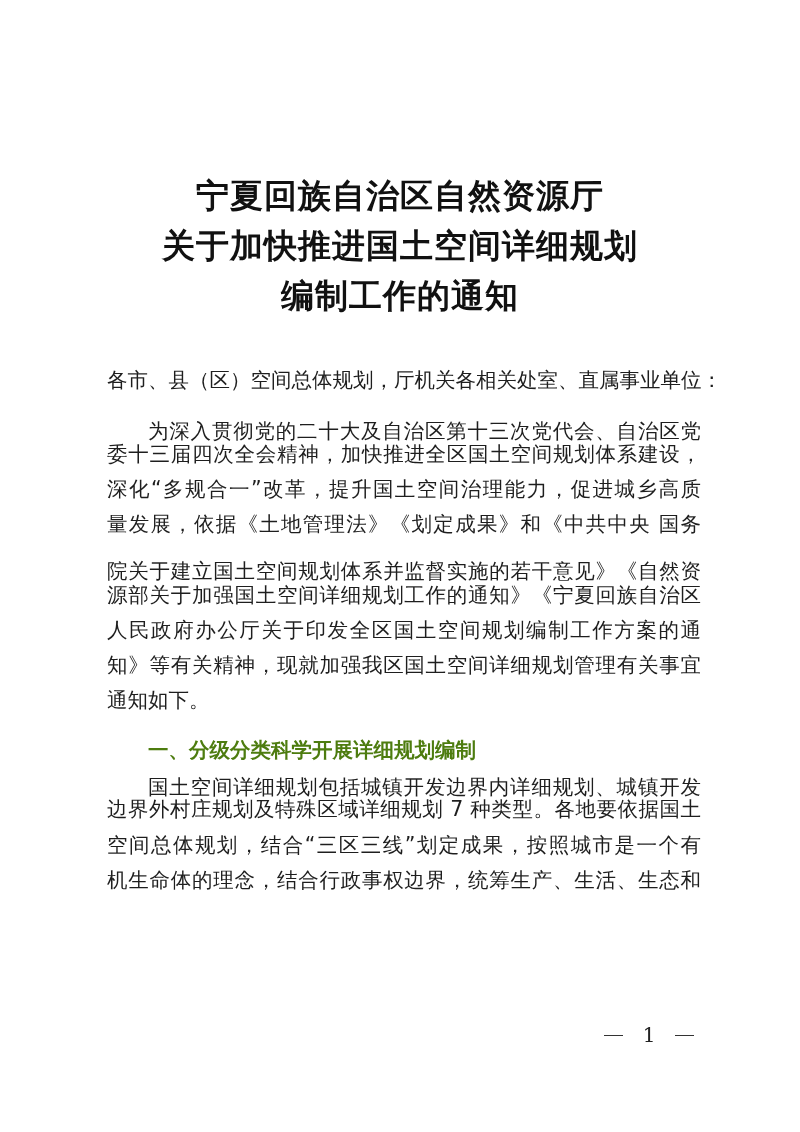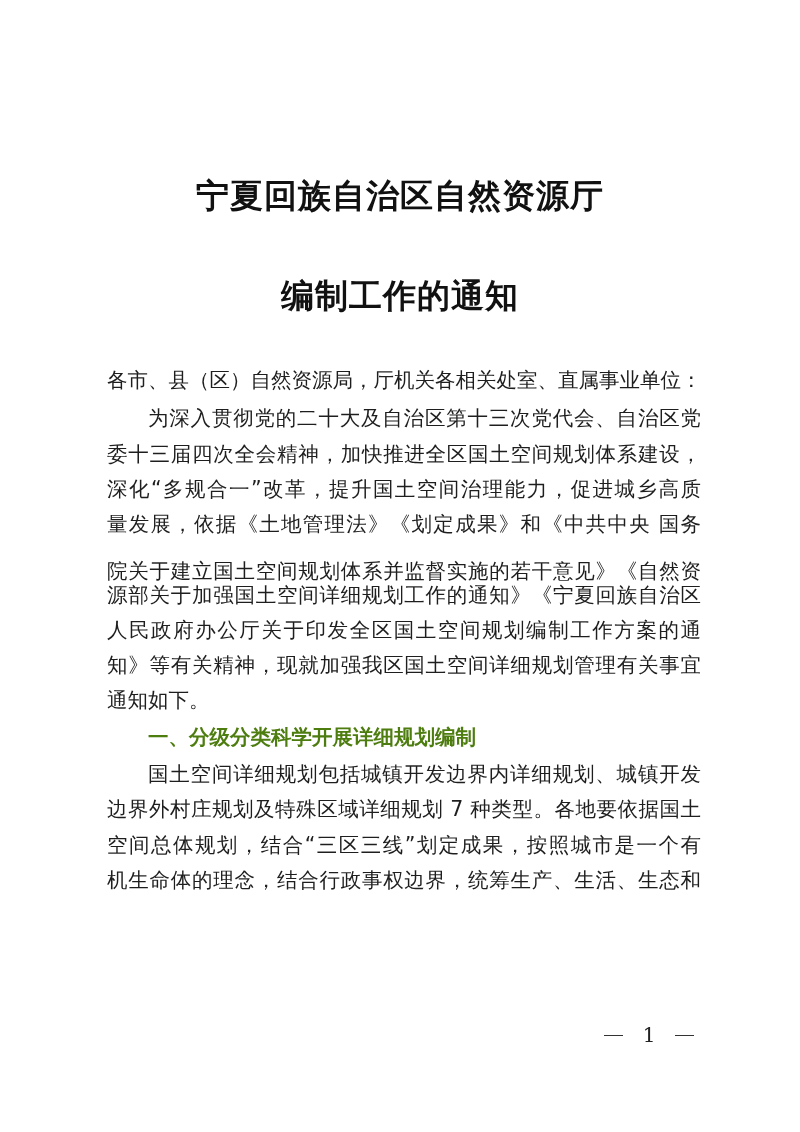--- a/index.html
+++ b/index.html
@@ -7,38 +7,39 @@
   .page { position: absolute; left: 0; top: 0; width: 800px; height: 1132px; background: #fff; }
   .title { position: absolute; left: 0; width: 800px; text-align: center;
     font-family: "DejaVu Serif", "Liberation Serif", serif; font-weight: bold;
     font-size: 33px; letter-spacing: 1px; color: #111; line-height: 40px; }
   .body-text { position: absolute; left: 107px; width: 594px;
     font-family: "DejaVu Sans", "Liberation Sans", sans-serif;
     font-size: 20.5px; color: #1e1e1e; }
   .line { position: absolute; left: 0; width: 594px; height: 35px; line-height: 35px;
     white-space: nowrap; text-align: justify; text-align-last: justify; }
   .line.last { text-align-last: left; }
-  .indent { padding-left: 41px; box-sizing: border-box; }
+  .indent { padding-left: 41px; box-sizing: border-box; margin-top: 13px; }
   .heading { font-family: "DejaVu Sans", "Liberation Sans", sans-serif; font-weight: bold;
     font-size: 20.5px; color: #4d7c0f; text-align-last: left; }
   .page-number { position: absolute; left: 604px; top: 1022px; width: 90px; height: 26px;
     font-family: "DejaVu Serif", "Liberation Serif", serif; font-size: 20px; color: #222;
     display: flex; align-items: center; justify-content: space-between; }
   .dash { display: inline-block; width: 19px; height: 1px; background: #333; }
 </style>
 </head>
 <body>
 
 <div class="page">
 
   <div class="title" style="top:176px;text-align:center;">宁夏回族自治区自然资源厅</div>
+  <div class="title" style="top:226px;">关于加快推进国土空间详细规划</div>
   <div class="title" style="top:276px;">编制工作的通知</div>
 
   <div class="body-text" style="top:0;">
-    <div class="line" style="top:363px;">各市、县（区）自然资源局，厅机关各相关处室、直属事业单位：</div>
+    <div class="line" style="top:363px;">各市、县（区）空间总体规划，厅机关各相关处室、直属事业单位：</div>
 
     <div class="line indent" style="top:401px;">为深入贯彻党的二十大及自治区第十三次党代会、自治区党</div>
     <div class="line" style="top:437px;">委十三届四次全会精神，加快推进全区国土空间规划体系建设，</div>
     <div class="line" style="top:472px;">深化“多规合一”改革，提升国土空间治理能力，促进城乡高质</div>
     <div class="line" style="top:507px;">量发展，依据《土地管理法》《划定成果》和《中共中央 国务</div>
     <div class="line" style="top:554px;">院关于建立国土空间规划体系并监督实施的若干意见》《自然资</div>
     <div class="line" style="top:578px;">源部关于加强国土空间详细规划工作的通知》《宁夏回族自治区</div>
     <div class="line" style="top:613px;">人民政府办公厅关于印发全区国土空间规划编制工作方案的通</div>
     <div class="line" style="top:648px;">知》等有关精神，现就加强我区国土空间详细规划管理有关事宜</div>
     <div class="line last" style="top:683px;">通知如下。</div>

